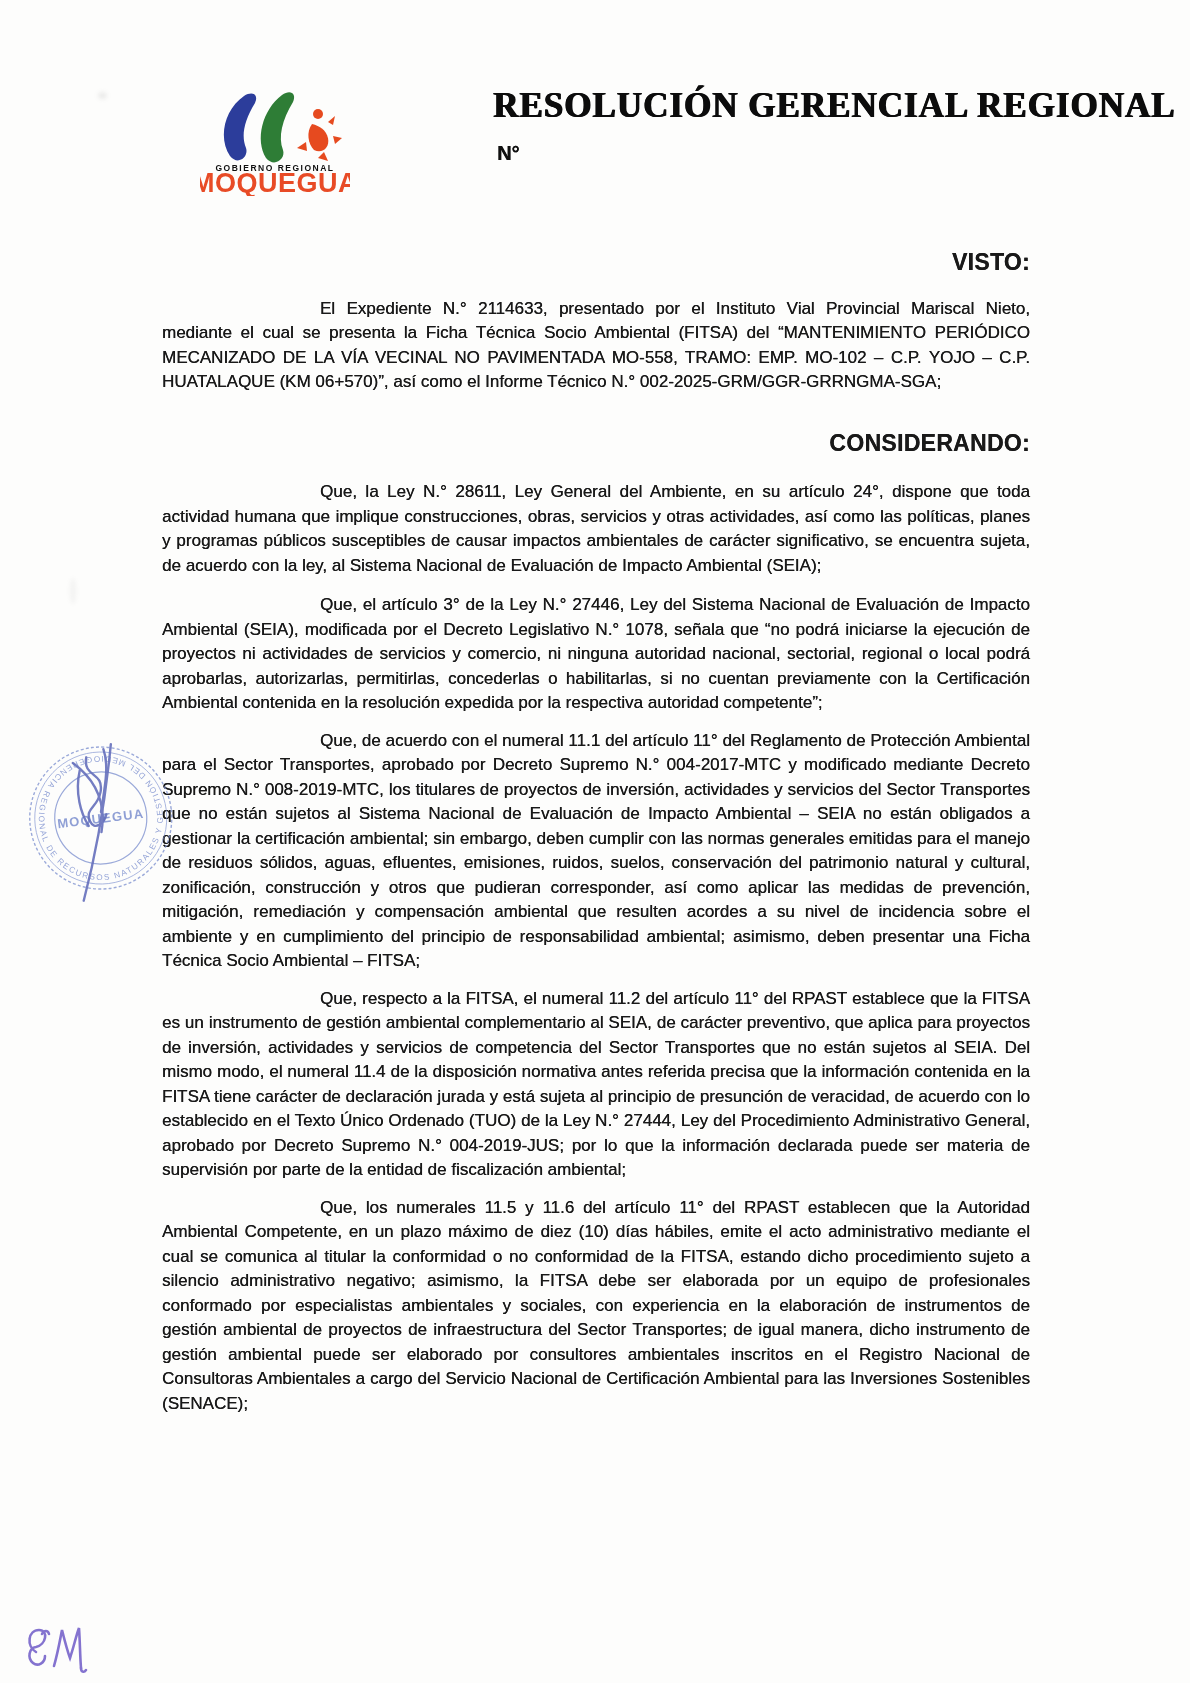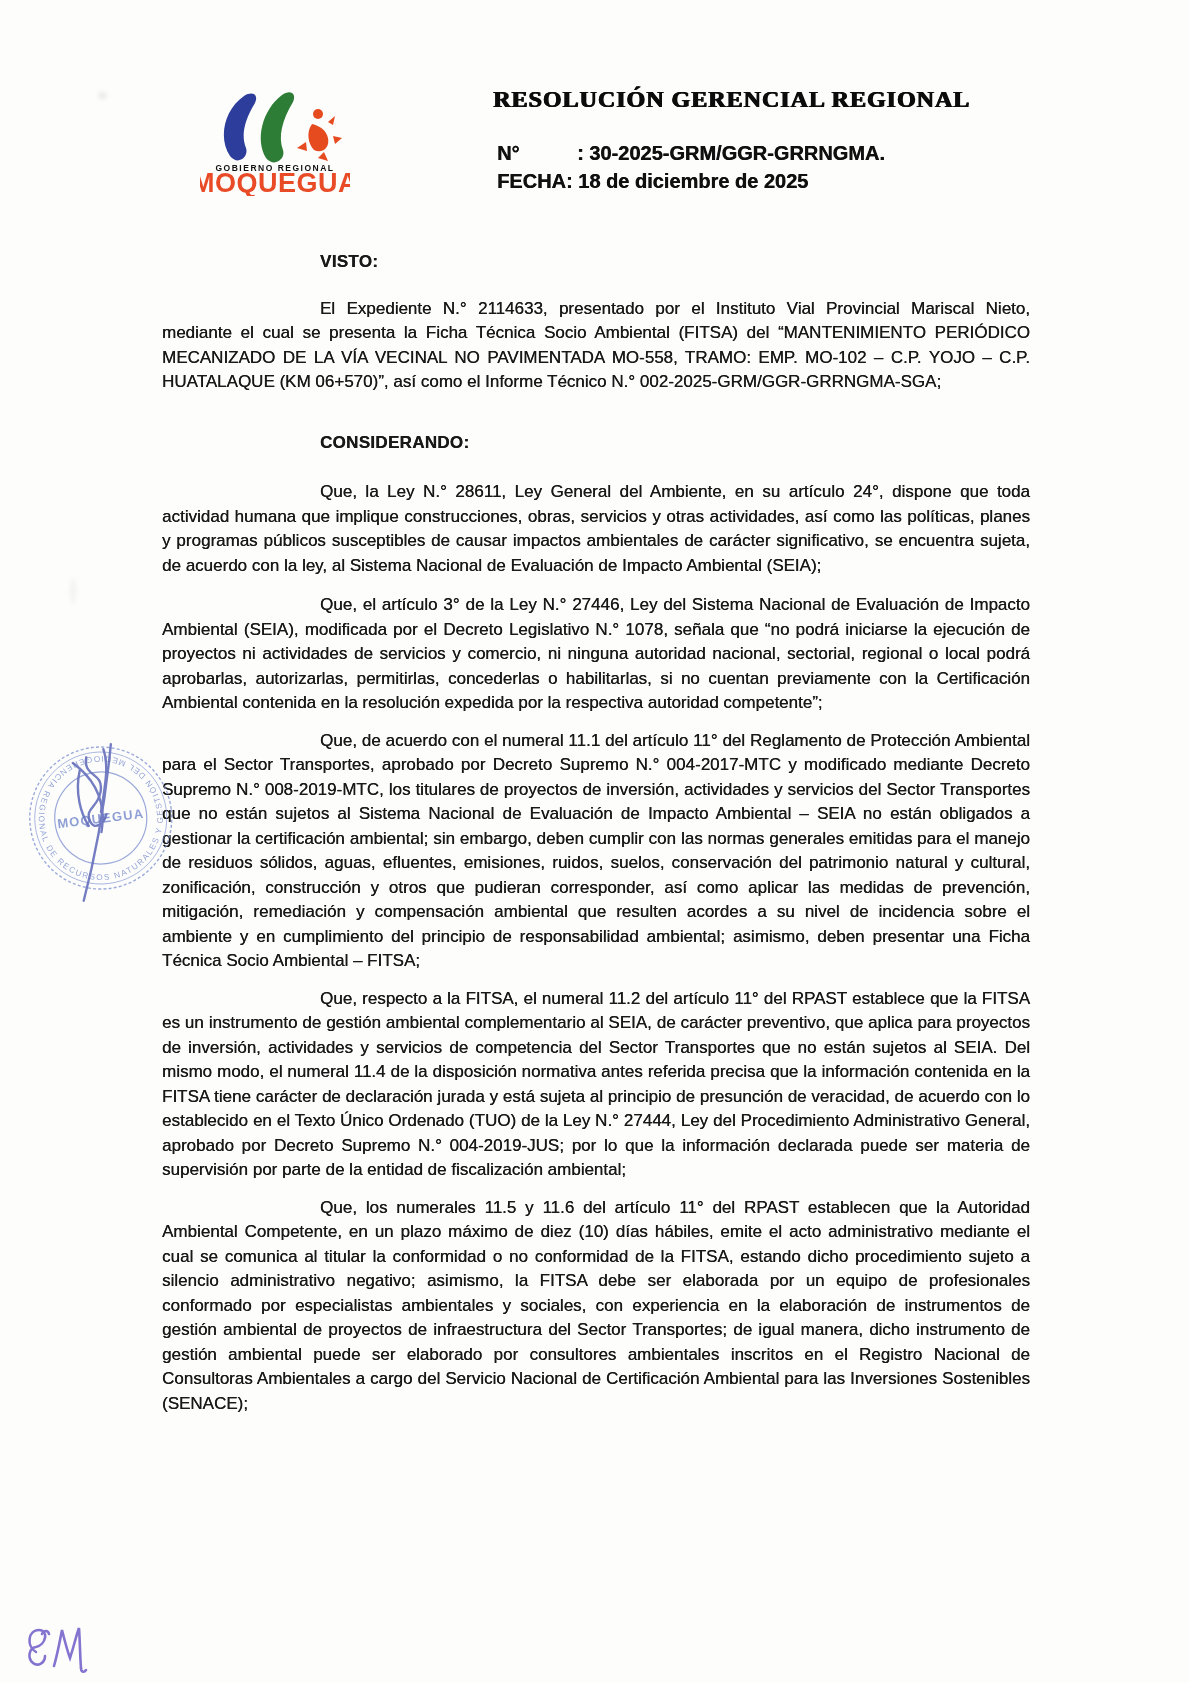--- a/index.html
+++ b/index.html
@@ -11,21 +11,21 @@
     background:#fdfdfc;
     overflow:hidden;
     font-family:"Liberation Sans", sans-serif;
     color:#161616;
   }
   
   .logo-wrap { position:absolute; left:200px; top:84px; width:150px; }
   .doc-title {
     position:absolute; left:493px; top:86px;
     font-family:"Liberation Serif", serif;
-    font-weight:bold; font-size:24px; letter-spacing:1px;
+    font-weight:bold; font-size:35px; letter-spacing:1px;
     color:#0c0c0c;
     text-shadow:0.9px 0 0 #0c0c0c, -0.3px 0 0 #0c0c0c;
     white-space:nowrap;
   }
   .doc-meta {
     position:absolute; left:497px; top:139px;
     font-weight:bold; font-size:20px; color:#101010;
     text-shadow:0.4px 0 0 #101010;
     line-height:28px;
   }
@@ -33,22 +33,22 @@
   .doc-meta .num-label { width:80px; }
   
   .body-text {
     position:absolute; left:162px; top:250px; width:868px;
     font-size:17px; line-height:24.5px;
     text-align:justify;
     color:#191919;
     text-shadow:0.25px 0 0 #191919;
   }
   .body-text h3 {
-    font-size:17px; font-weight:bold;
-    margin-left:158px; text-align:left;
+    font-size:23px; font-weight:bold;
+    margin-left:158px; text-align:right;
     letter-spacing:0.3px;
   }
   .h-visto { margin-bottom:22px; }
   .h-considerando { margin-top:36px; margin-bottom:25px; }
   .body-text p { text-indent:158px; margin-bottom:13px; }
   .body-text p.p-visto { margin-bottom:12px; }
   .body-text p.p-ley28611 { margin-bottom:15px; }
   
   .stamp {
     position:absolute; left:16px; top:720px;
@@ -88,23 +88,21 @@
       </g>
       <text x="75" y="87" text-anchor="middle" font-family="Liberation Sans, sans-serif" font-size="8.5" font-weight="bold" letter-spacing="1.5" fill="#111">GOBIERNO REGIONAL</text>
       <text x="75" y="108" text-anchor="middle" font-family="Liberation Sans, sans-serif" font-size="27" font-weight="bold" letter-spacing="0.5" fill="#e84b26">MOQUEGUA</text>
     </svg>
   </div>
 
   <div class="doc-title">RESOLUCIÓN GERENCIAL REGIONAL</div>
   <div class="doc-meta">
     <div class="num-row">
       <span class="num-label">N°</span>
-      <span>:  30-2025-GRM/GGR-GRRNGMA.</span>
     </div>
-    <div>FECHA: 18 de diciembre de 2025</div>
   </div>
 
   <div class="body-text">
     <h3 class="h-visto">VISTO:</h3>
     <p class="p-visto">El Expediente N.° 2114633, presentado por el Instituto Vial Provincial Mariscal Nieto, mediante el cual se presenta la Ficha Técnica Socio Ambiental (FITSA) del “MANTENIMIENTO PERIÓDICO MECANIZADO DE LA VÍA VECINAL NO PAVIMENTADA MO-558, TRAMO: EMP. MO-102 – C.P. YOJO – C.P. HUATALAQUE (KM 06+570)”, así como el Informe Técnico N.° 002-2025-GRM/GGR-GRRNGMA-SGA;</p>
 
     <h3 class="h-considerando">CONSIDERANDO:</h3>
     <p class="p-ley28611">Que, la Ley N.° 28611, Ley General del Ambiente, en su artículo 24°, dispone que toda actividad humana que implique construcciones, obras, servicios y otras actividades, así como las políticas, planes y programas públicos susceptibles de causar impactos ambientales de carácter significativo, se encuentra sujeta, de acuerdo con la ley, al Sistema Nacional de Evaluación de Impacto Ambiental (SEIA);</p>
     <p>Que, el artículo 3° de la Ley N.° 27446, Ley del Sistema Nacional de Evaluación de Impacto Ambiental (SEIA), modificada por el Decreto Legislativo N.° 1078, señala que “no podrá iniciarse la ejecución de proyectos ni actividades de servicios y comercio, ni ninguna autoridad nacional, sectorial, regional o local podrá aprobarlas, autorizarlas, permitirlas, concederlas o habilitarlas, si no cuentan previamente con la Certificación Ambiental contenida en la resolución expedida por la respectiva autoridad competente”;</p>
     <p>Que, de acuerdo con el numeral 11.1 del artículo 11° del Reglamento de Protección Ambiental para el Sector Transportes, aprobado por Decreto Supremo N.° 004-2017-MTC y modificado mediante Decreto Supremo N.° 008-2019-MTC, los titulares de proyectos de inversión, actividades y servicios del Sector Transportes que no están sujetos al Sistema Nacional de Evaluación de Impacto Ambiental – SEIA no están obligados a gestionar la certificación ambiental; sin embargo, deben cumplir con las normas generales emitidas para el manejo de residuos sólidos, aguas, efluentes, emisiones, ruidos, suelos, conservación del patrimonio natural y cultural, zonificación, construcción y otros que pudieran corresponder, así como aplicar las medidas de prevención, mitigación, remediación y compensación ambiental que resulten acordes a su nivel de incidencia sobre el ambiente y en cumplimiento del principio de responsabilidad ambiental; asimismo, deben presentar una Ficha Técnica Socio Ambiental – FITSA;</p>

